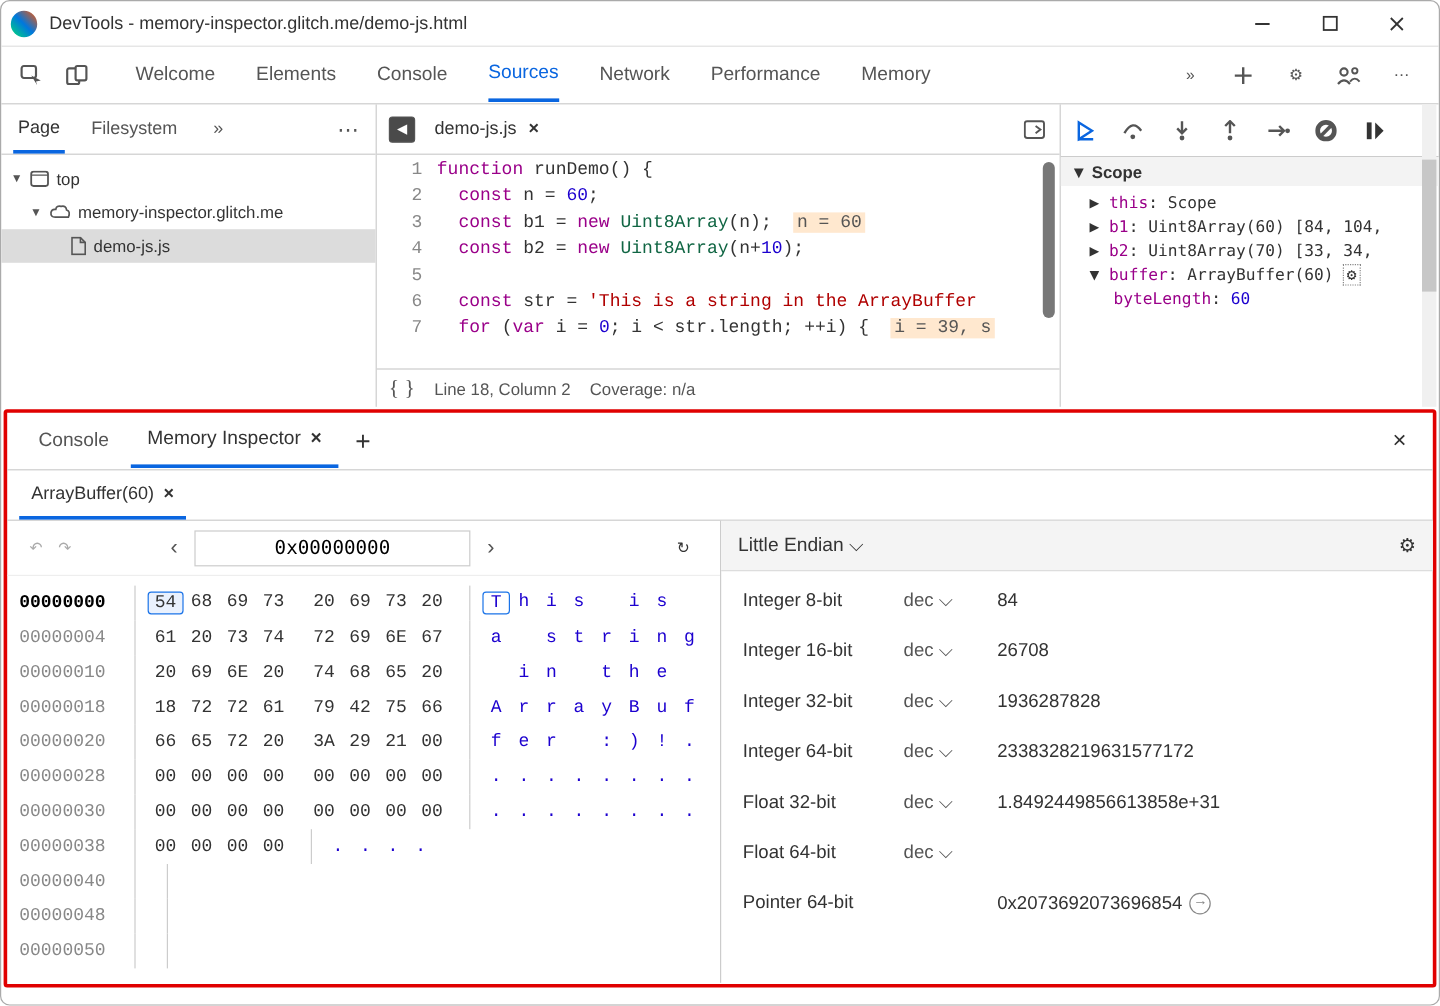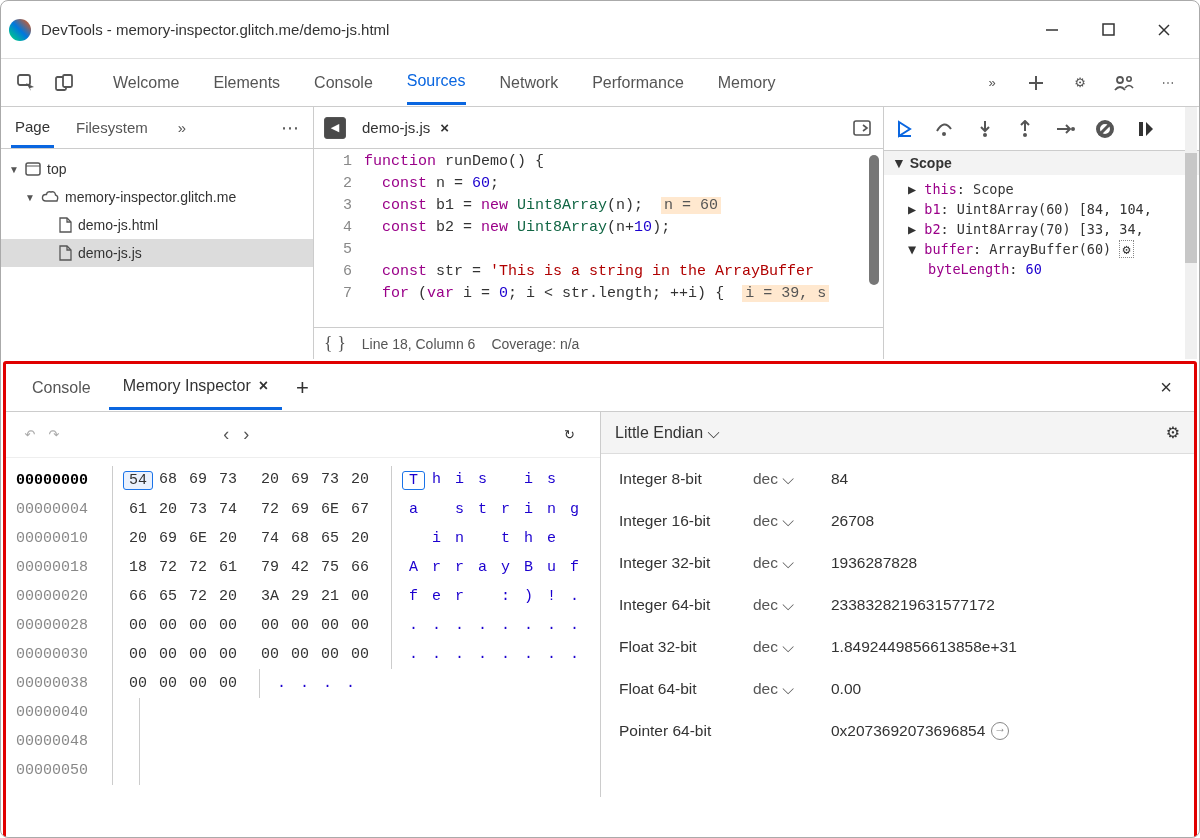--- a/index.html
+++ b/index.html
@@ -1,17 +1,17 @@
 <!DOCTYPE html>
 <html><head>
 <meta charset="utf-8">
 <style>
 * { box-sizing: border-box; margin: 0; padding: 0; }
 body { font-family: "Segoe UI", Arial, sans-serif; font-size: 13px; color: #333; background: #fff; width: 1200px; height: 838px; overflow: hidden; border: 1px solid #aaa; border-radius: 8px; }
-.titlebar { height: 58px; display: flex; align-items: center; padding: 0 8px; border-bottom: 1px solid #e0e0e0; font-size: 15px; color: #333; }
+.titlebar { height: 38px; display: flex; align-items: center; padding: 0 8px; border-bottom: 1px solid #e0e0e0; font-size: 15px; color: #333; }
 .titlebar-icon { width: 22px; height: 22px; background: linear-gradient(45deg,#0d7,#07d,#f50); border-radius: 50%; margin-right: 10px; }
 .win-controls { margin-left: auto; display: flex; gap: 38px; padding-right: 18px;}
 .win-controls span { width: 18px; height:18px; display:flex;align-items:center;justify-content:center; color:#333; }
 .toolbar1 { height: 48px; display: flex; align-items: center; border-bottom: 1px solid #ccc; padding: 0 6px; }
 .toolbar1 .ticon { width: 26px; height: 26px; display: flex; align-items: center; justify-content: center; margin: 0 6px; color:#555; }
 .tabs-main { display: flex; height: 100%; align-items: center; gap: 34px; margin-left: 30px; }
 .tabs-main div { font-size: 16px; color: #555; padding: 12px 0; }
 .tabs-main div.active { color: #0a66e0; border-bottom: 3px solid #0a66e0; }
 .toolbar1-right { margin-left: auto; display:flex; align-items:center; gap: 22px; padding-right:14px;}
 .toolbar1-right .ic { width:22px; height:22px; display:flex;align-items:center;justify-content:center;color:#555;}
@@ -185,27 +185,20 @@
           </svg>
         <span>top</span>
       </div>
       <div class="tree-row" style="padding-left:24px;">
         <span class="tri">▼</span>
         <svg width="18" height="14">
             <path d="M5 11 Q1 11 1.5 7 Q2 4 5.5 4.5 Q6 1 10 2 Q14 1 14.5 5 Q18 6 16 11 Z" fill="none" stroke="#555" stroke-width="1.4"></path>
           </svg>
         <span>memory-inspector.glitch.me</span>
       </div>
-      <div class="tree-row" style="padding-left:58px;">
-        <svg width="13" height="16">
-            <path d="M1 1 H8 L12 5 V15 H1 Z" fill="none" stroke="#555" stroke-width="1.3"></path>
-            <path d="M8 1 V5 H12" fill="none" stroke="#555" stroke-width="1.3"></path>
-          </svg>
-        <span>demo-js.html</span>
-      </div>
       <div class="tree-row sel" style="padding-left:58px;">
         <svg width="13" height="16">
             <path d="M1 1 H8 L12 5 V15 H1 Z" fill="none" stroke="#555" stroke-width="1.3"></path>
             <path d="M8 1 V5 H12" fill="none" stroke="#555" stroke-width="1.3"></path>
           </svg>
         <span>demo-js.js</span>
       </div>
     </div>
   </div>
 
@@ -249,21 +242,21 @@
           <span class="ct">  <span class="kw">const</span> str = <span class="str">'This is a string in the ArrayBuffer</span></span>
         </div>
         <div class="code-line">
           <span class="ln">7</span>
           <span class="ct">  <span class="kw">for</span> (<span class="kw">var</span> i = <span class="num">0</span>; i &lt; str.length; ++i) {  <span class="inlhint">i = 39, s</span></span>
         </div>
       </div>
     <div style="position:absolute; right:4px; top:48px; width:10px; height:130px; background:#777; border-radius:5px;"></div>
     <div class="statusline" style="position:absolute;bottom:0;left:0;right:0;">
       <span style="font-family:Consolas;font-size:18px;">{ }</span>
-      <span>Line 18, Column 6</span>
+      <span>Line 18, Column 2</span>
       <span>Coverage: n/a</span>
     </div>
   </div>
 
   <div class="col3">
     <div class="dbgbar">
       <span class="dbgicon blue">
           <svg width="18" height="18">
             <path d="M3 2 L14 9 L3 16 Z" fill="none" stroke="#0a66e0" stroke-width="2"></path>
             <line x1="3" y1="16" x2="15" y2="16" stroke="#0a66e0" stroke-width="2"></line>
@@ -327,27 +320,31 @@
   </div>
 </div>
 
 <div class="drawer">
   <div class="drawer-tabs">
     <div class="dtab">Console</div>
     <div class="dtab active"><span>Memory Inspector</span><span class="x">×</span></div>
     <span style="font-size:22px;margin-left:10px;">+</span>
     <span class="drawer-x">×</span>
   </div>
+  <div class="subtabs">
+    <div class="stab"><span>ArrayBuffer(60)</span><span class="x">×</span></div>
+  </div>
   <div class="mi-body">
     <div class="mi-left">
       <div class="mi-toolbar">
         <span class="mi-btn">↶</span>
         <span class="mi-btn">↷</span>
         <div class="mi-addr-nav">
           <span style="font-size:18px;color:#555;">‹</span>
+          <input class="mi-addr-input" value="0x00000000" style="">
           <span style="font-size:18px;color:#555;">›</span>
         </div>
         <span class="refresh">↻</span>
       </div>
       <div class="hex" id="hexRows">
           <div class="hex-row">
             <span class="addr bold">00000000</span>
             <span class="sep"></span>
             <span class="hexcells">
               <span class="hc sel">54</span>
@@ -595,21 +592,20 @@
             <span class="vval">2338328219631577172</span>
           </div>
           <div class="vrow">
             <span class="vlabel">Float 32-bit</span>
             <span class="vfmt">dec ⌵</span>
             <span class="vval">1.8492449856613858e+31</span>
           </div>
           <div class="vrow">
             <span class="vlabel">Float 64-bit</span>
             <span class="vfmt">dec ⌵</span>
-            <span class="vval">0.00</span>
           </div>
           <div class="vrow">
             <span class="vlabel">Pointer 64-bit</span>
             <span class="vfmt"></span>
             <span class="vval">0x2073692073696854<span class="ptricon"></span></span>
           </div>
         </div>
     </div>
   </div>
 </div>

